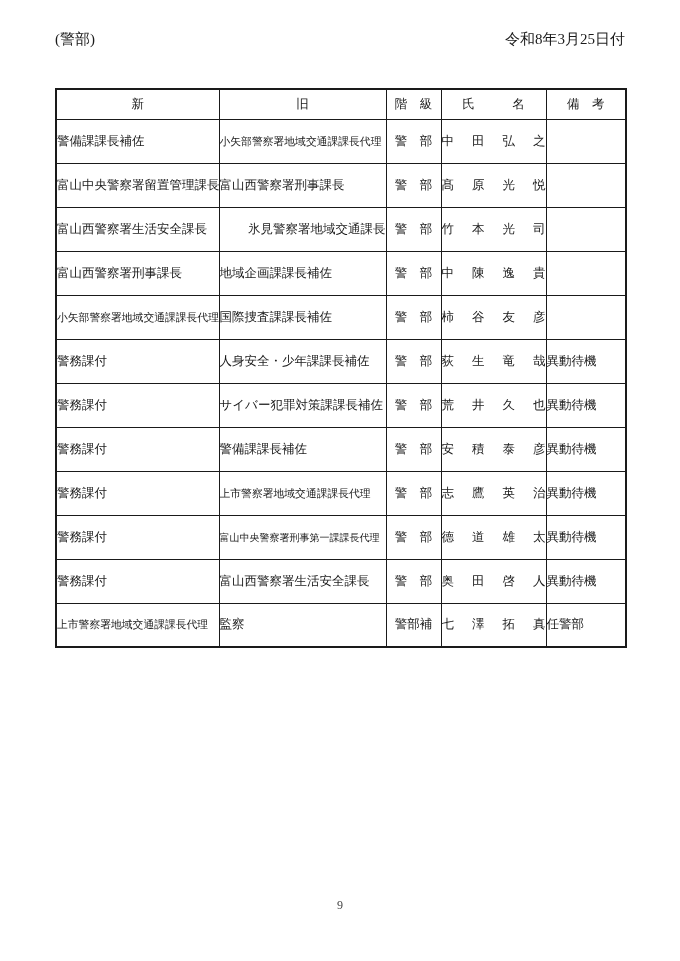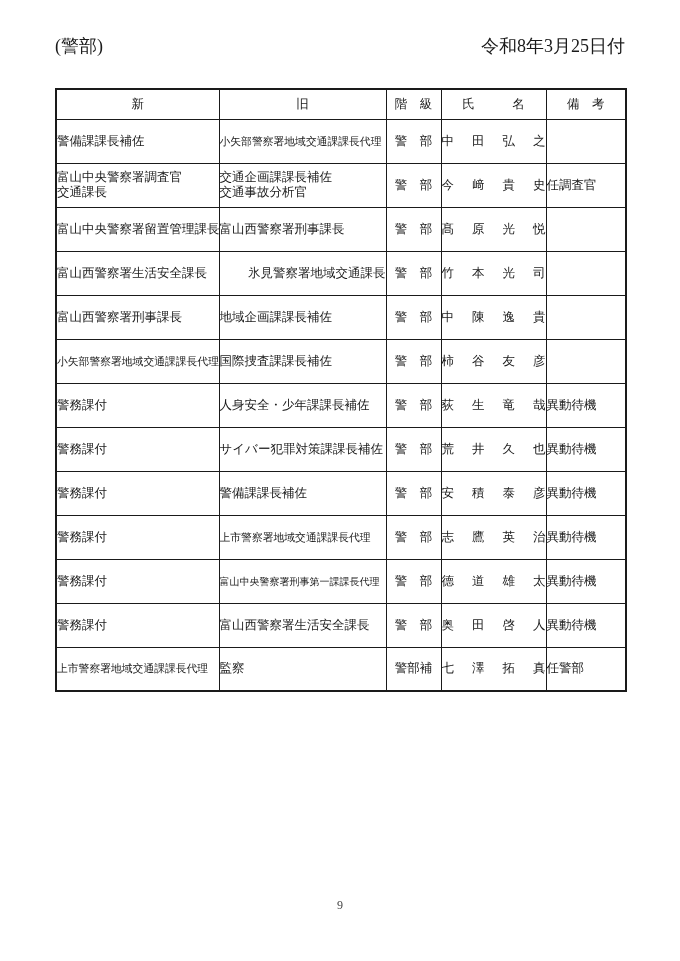--- a/index.html
+++ b/index.html
@@ -12,25 +12,25 @@
   .page {
     position: relative;
     width: 680px;
     height: 961px;
     background: #ffffff;
     overflow: hidden;
   }
   .topbar {
     position: absolute;
     left: 55px;
-    top: 39px;
+    top: 32px;
     width: 570px;
     display: flex;
     justify-content: space-between;
-    font-size: 18px;
+    font-size: 15px;
     line-height: 14px;
   }
   table.personnel {
     position: absolute;
     left: 55px;
     top: 88px;
     width: 570px;
     border-collapse: collapse;
     table-layout: fixed;
   }
@@ -111,33 +111,20 @@
           </td>
           <td class="col-old">
             <div class="cell-line" style="font-size: 10.8px;">小矢部警察署地域交通課課長代理</div>
           </td>
           <td class="col-rank">警　部</td>
           <td class="col-name">中 田 弘 之</td>
           <td class="col-remarks"></td>
         </tr>
         <tr>
           <td class="col-new">
-            <div class="cell-line" style="font-size: 12.5px;">富山中央警察署調査官</div>
-            <div class="cell-line" style="font-size: 12.5px;">交通課長</div>
-          </td>
-          <td class="col-old">
-            <div class="cell-line" style="font-size: 12.5px;">交通企画課課長補佐</div>
-            <div class="cell-line" style="font-size: 12.5px;">交通事故分析官</div>
-          </td>
-          <td class="col-rank">警　部</td>
-          <td class="col-name">今 﨑 貴 史</td>
-          <td class="col-remarks">任調査官</td>
-        </tr>
-        <tr>
-          <td class="col-new">
             <div class="cell-line" style="font-size: 12.5px;">富山中央警察署留置管理課長</div>
           </td>
           <td class="col-old">
             <div class="cell-line" style="font-size: 12.5px;">富山西警察署刑事課長</div>
           </td>
           <td class="col-rank">警　部</td>
           <td class="col-name">髙 原 光 悦</td>
           <td class="col-remarks"></td>
         </tr>
         <tr>

